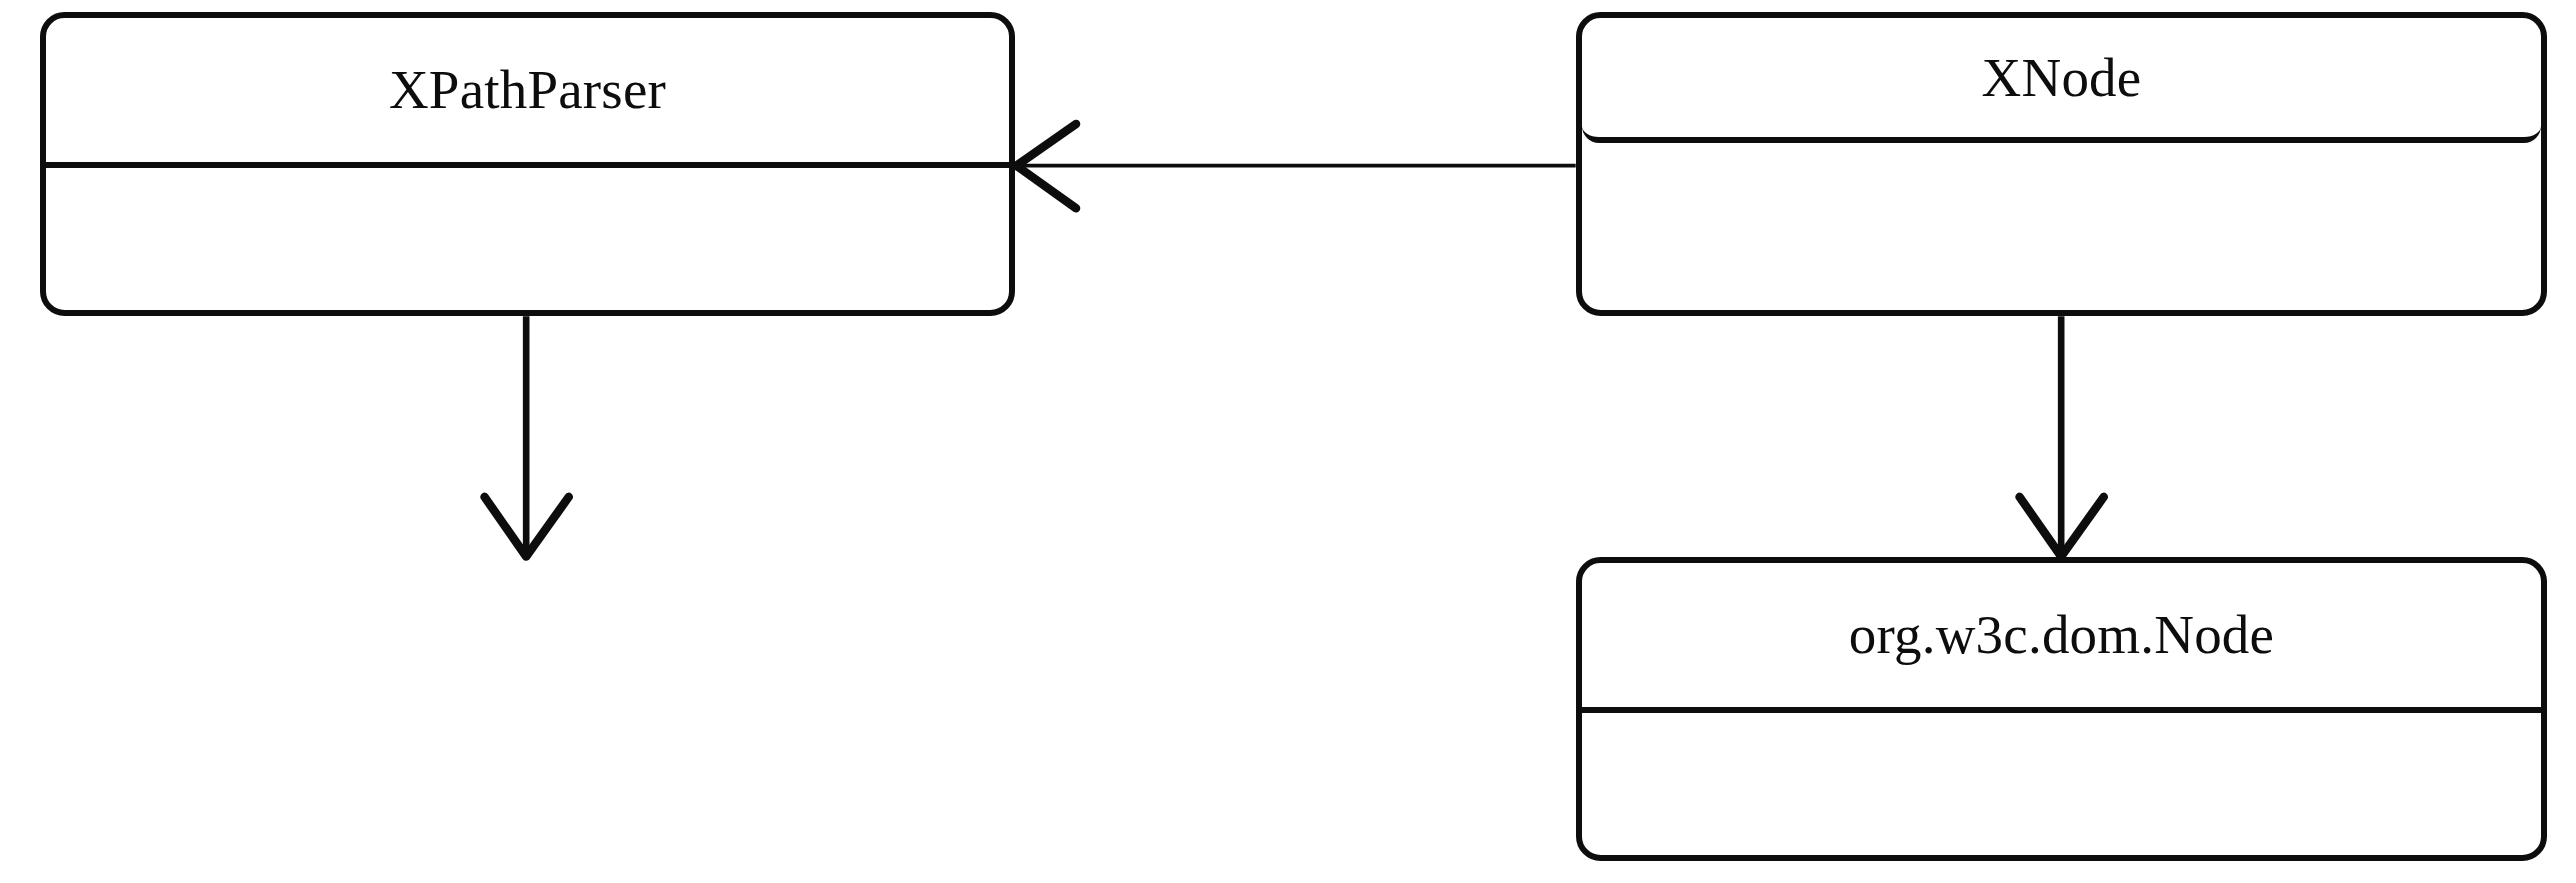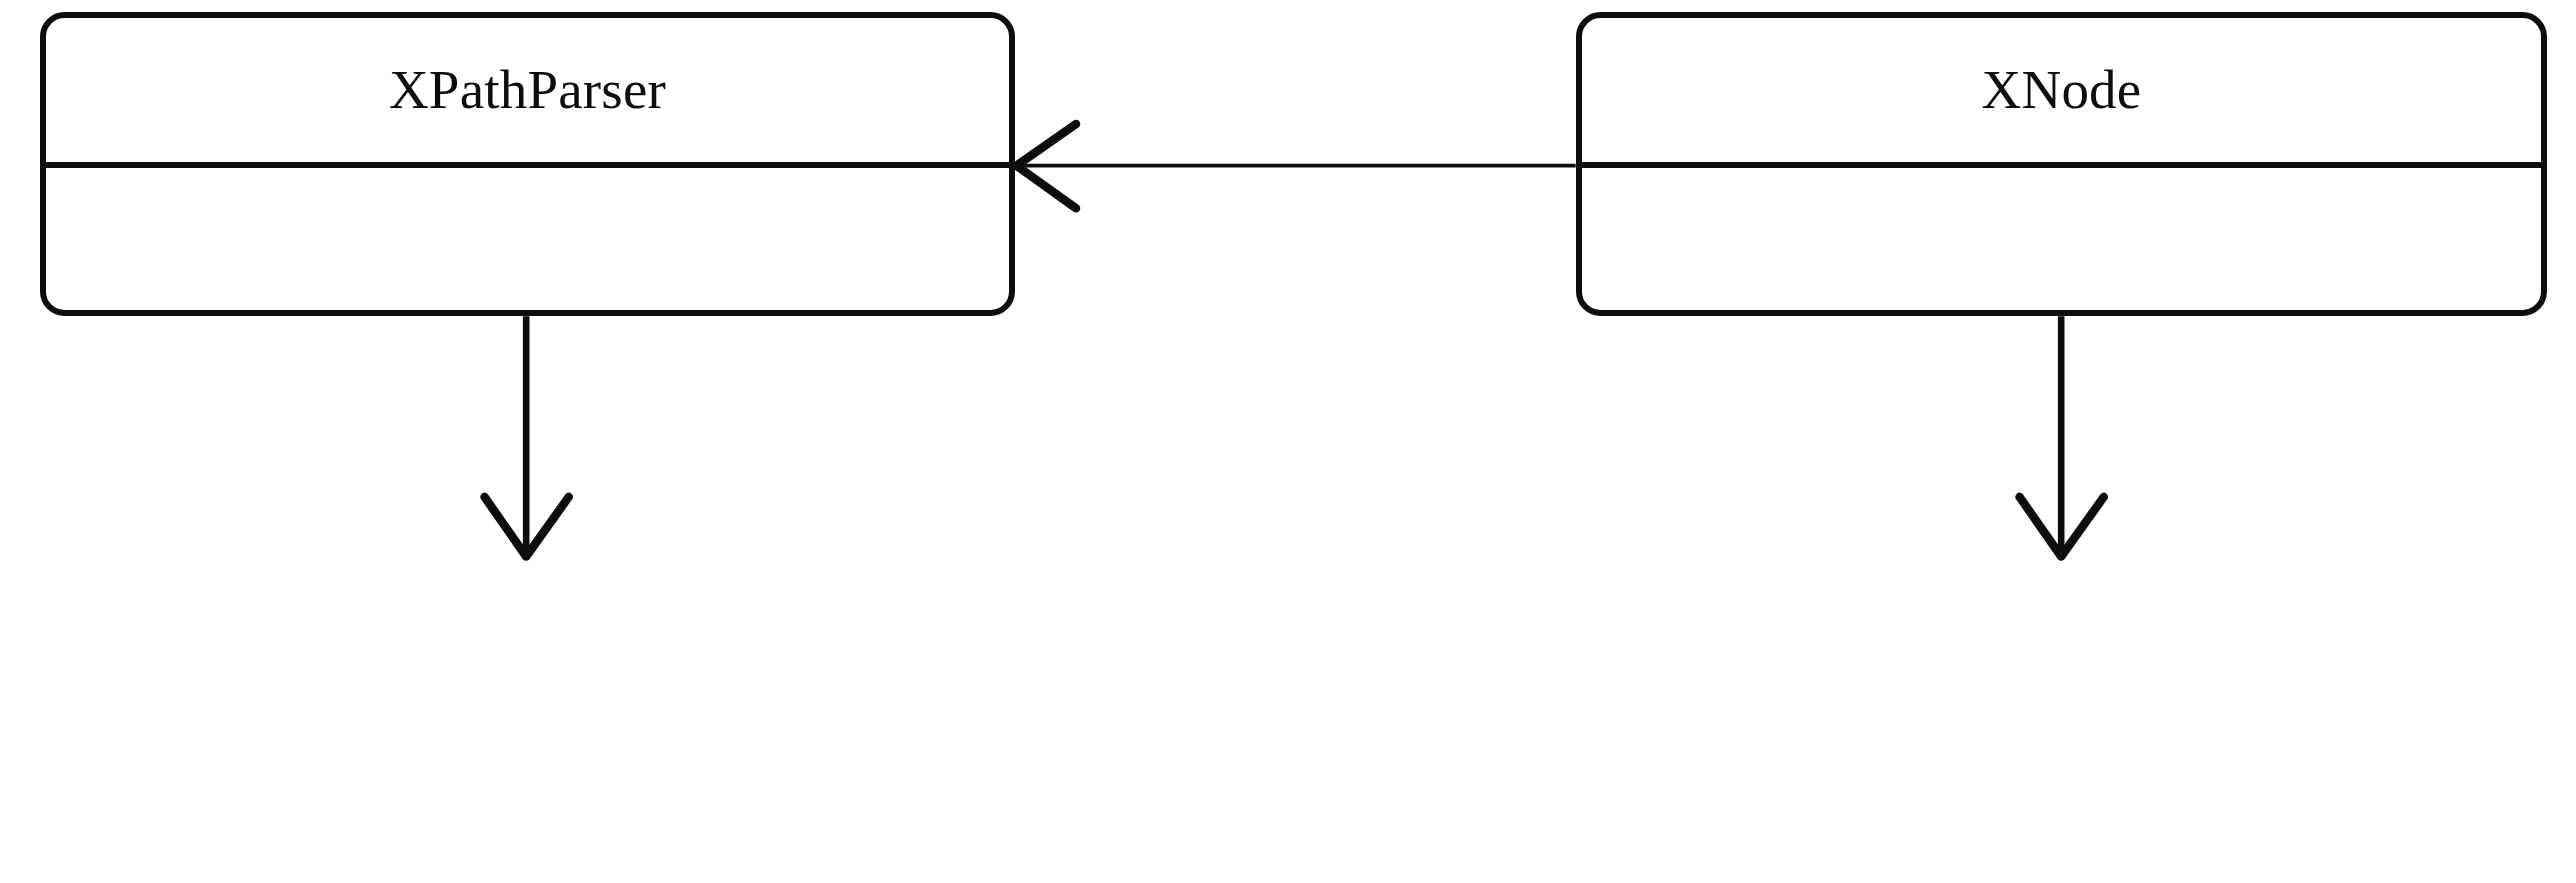--- a/index.html
+++ b/index.html
@@ -76,22 +76,28 @@
   </svg>
 
   <div class="uml-class" style="left:40px; top:12.3px; width:975px; height:304px;">
     <div class="uml-name-compartment" style="height:150px;">
       <span class="uml-class-name">XPathParser</span>
     </div>
     <div class="uml-attrs-compartment"></div>
   </div>
 
   <div class="uml-class" style="left:1576px; top:12.3px; width:971px; height:304px;">
-    <div class="uml-name-compartment" style="height:150px;">
+    <div class="uml-name-compartment" style="height:125px;border-radius:17px;">
       <span class="uml-class-name">XNode</span>
     </div>
     <div class="uml-attrs-compartment"></div>
   </div>
 
 
+  <div class="uml-class" style="left:1576px; top:557px; width:971px; height:304px;">
+    <div class="uml-name-compartment" style="height:150px;">
+      <span class="uml-class-name">org.w3c.dom.Node</span>
+    </div>
+    <div class="uml-attrs-compartment"></div>
+  </div>
 
 </div>
 
 
 </body></html>

